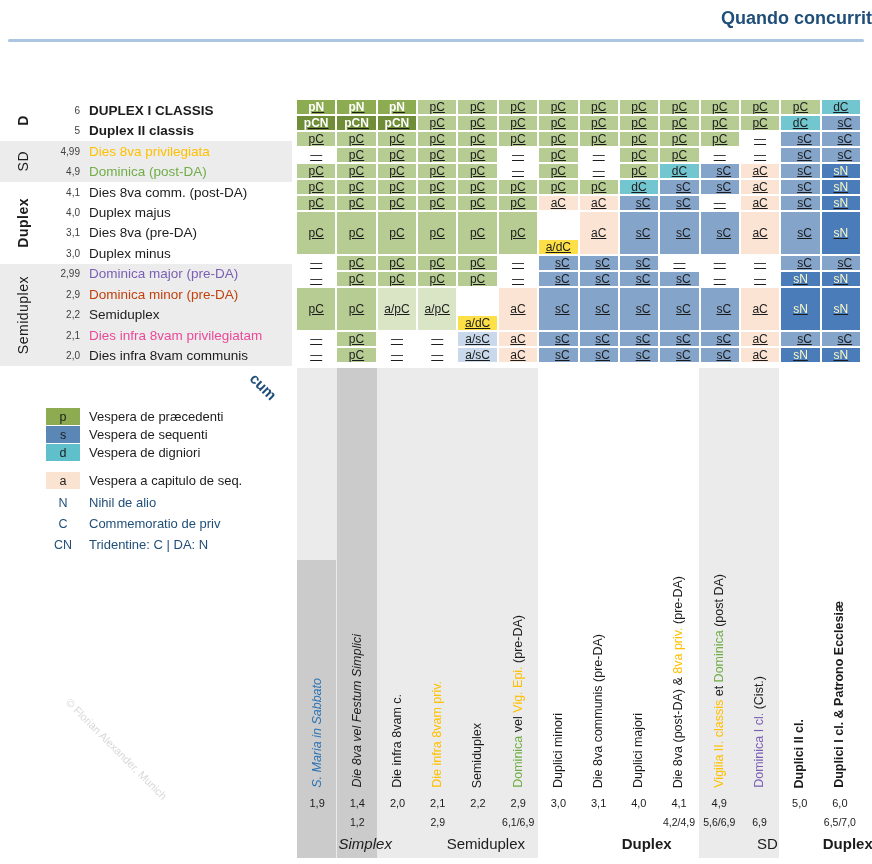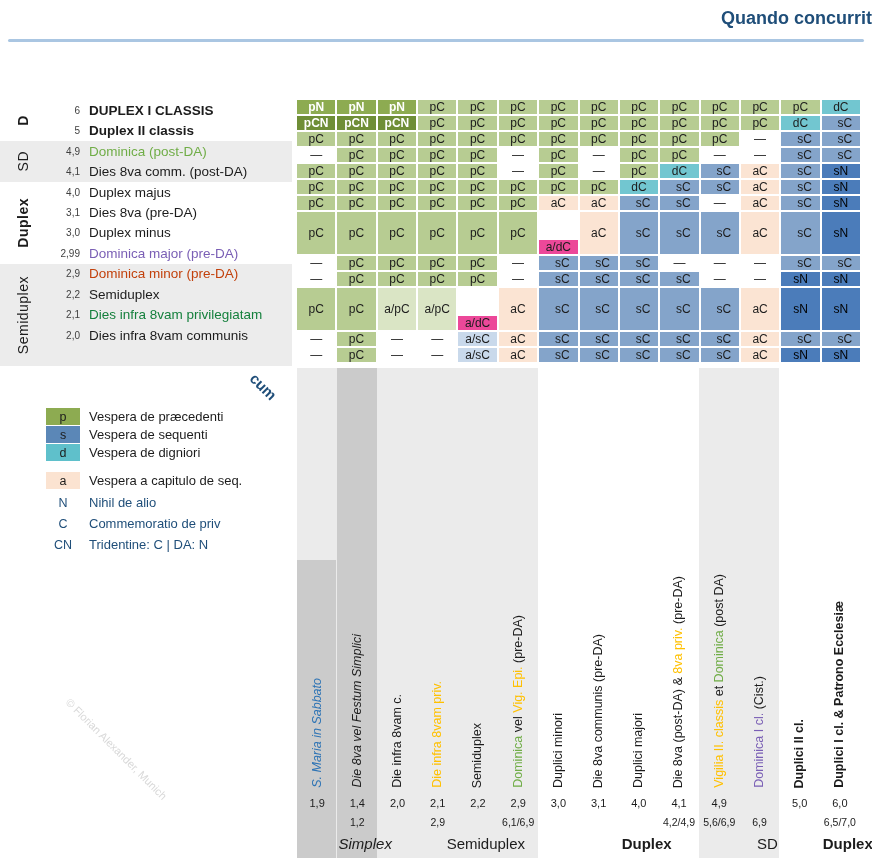--- a/index.html
+++ b/index.html
@@ -18,31 +18,31 @@
   
   .rowlabels{position:absolute;left:0;top:100px;width:292px;height:266px;
              display:grid;grid-template-rows:repeat(13,1fr);}
   .rowlabel{display:flex;align-items:center;}
   .rownum{width:80px;text-align:right;padding-right:9px;font-size:10px;color:#3f3f3f;}
   .rowlbl{font-size:13.5px;white-space:nowrap;}
   .b{font-weight:700;} .i{font-style:italic;}
 
   
   .matrix{position:absolute;left:297px;top:100px;width:563px;height:216px;
-          display:grid;grid-template-columns:repeat(14,1fr);grid-template-rows:repeat(13,1fr);gap:2px;}
+          display:grid;grid-template-columns:repeat(14,1fr);grid-template-rows:repeat(13,1fr);gap:2px;text-decoration:underline;}
   .cell{display:flex;align-items:center;justify-content:center;font-size:12px;white-space:nowrap;}
   .c-olive{background:#8dab51;color:#fff;font-weight:700;}
   .c-olive2{background:#6f8e37;color:#fff;font-weight:700;}
   .c-green{background:#b7cc92;}
   .c-cyan{background:#72c6d0;}
   .c-blue{background:#84a4ca;padding-left:8px;}
-  .c-navyblue{background:#4b7cba;color:#000000;}
+  .c-navyblue{background:#4b7cba;color:#fef9c3;}
   .c-peach{background:#fbe4d3;}
   .c-pgreen{background:#dae5c5;}
-  .c-pcyan{background:#ec4899;margin-top:28px;}
+  .c-pcyan{background:#fde047;margin-top:28px;}
   .c-pblue{background:#c9d9eb;}
   .c-blank{background:#fff;}
 
   
   .shade{position:absolute;}
 
   
   .legend{position:absolute;left:46px;top:408px;}
   .lrow{display:flex;align-items:center;height:17px;margin-bottom:1px;}
   .lkey{width:34px;height:17px;display:flex;align-items:center;justify-content:center;
@@ -100,20 +100,24 @@
   <div class="rowlabels">
       <div class="rowlabel">
         <span class="rownum">6</span>
         <span class="rowlbl b" style="color: rgb(28, 28, 28);">DUPLEX I CLASSIS</span>
       </div>
       <div class="rowlabel">
         <span class="rownum">5</span>
         <span class="rowlbl b" style="color: rgb(28, 28, 28);">Duplex II classis</span>
       </div>
       <div class="rowlabel">
+        <span class="rownum">4,99</span>
+        <span class="rowlbl" style="color: rgb(255, 192, 0);">Dies 8va privilegiata</span>
+      </div>
+      <div class="rowlabel">
         <span class="rownum">4,9</span>
         <span class="rowlbl" style="color: rgb(112, 173, 71);">Dominica (post-DA)</span>
       </div>
       <div class="rowlabel">
         <span class="rownum">4,1</span>
         <span class="rowlbl" style="color: rgb(28, 28, 28);">Dies 8va comm. (post-DA)</span>
       </div>
       <div class="rowlabel">
         <span class="rownum">4,0</span>
         <span class="rowlbl" style="color: rgb(28, 28, 28);">Duplex majus</span>
@@ -133,21 +137,21 @@
       <div class="rowlabel">
         <span class="rownum">2,9</span>
         <span class="rowlbl" style="color: #c2410c;">Dominica minor (pre-DA)</span>
       </div>
       <div class="rowlabel">
         <span class="rownum">2,2</span>
         <span class="rowlbl" style="color: rgb(28, 28, 28);">Semiduplex</span>
       </div>
       <div class="rowlabel">
         <span class="rownum">2,1</span>
-        <span class="rowlbl" style="color: #15803d;">Dies infra 8vam privilegiatam</span>
+        <span class="rowlbl" style="color: #ec4899;">Dies infra 8vam privilegiatam</span>
       </div>
       <div class="rowlabel">
         <span class="rownum">2,0</span>
         <span class="rowlbl" style="color: rgb(28, 28, 28);">Dies infra 8vam communis</span>
       </div>
     </div>
 
   <div class="matrix">
       <div class="cell c-olive">pN</div>
       <div class="cell c-olive">pN</div>

